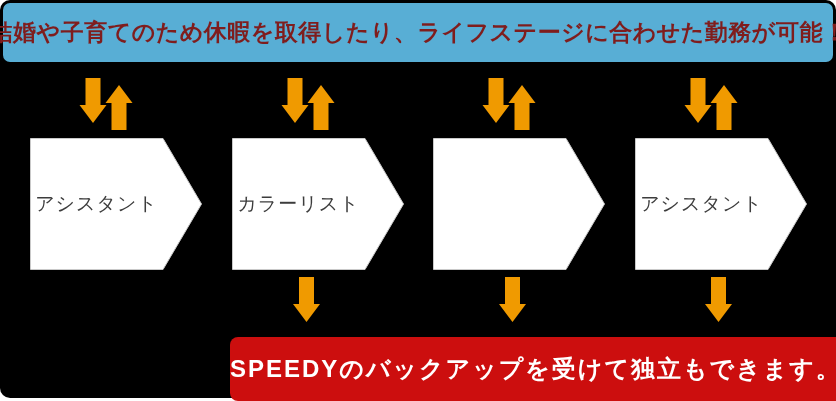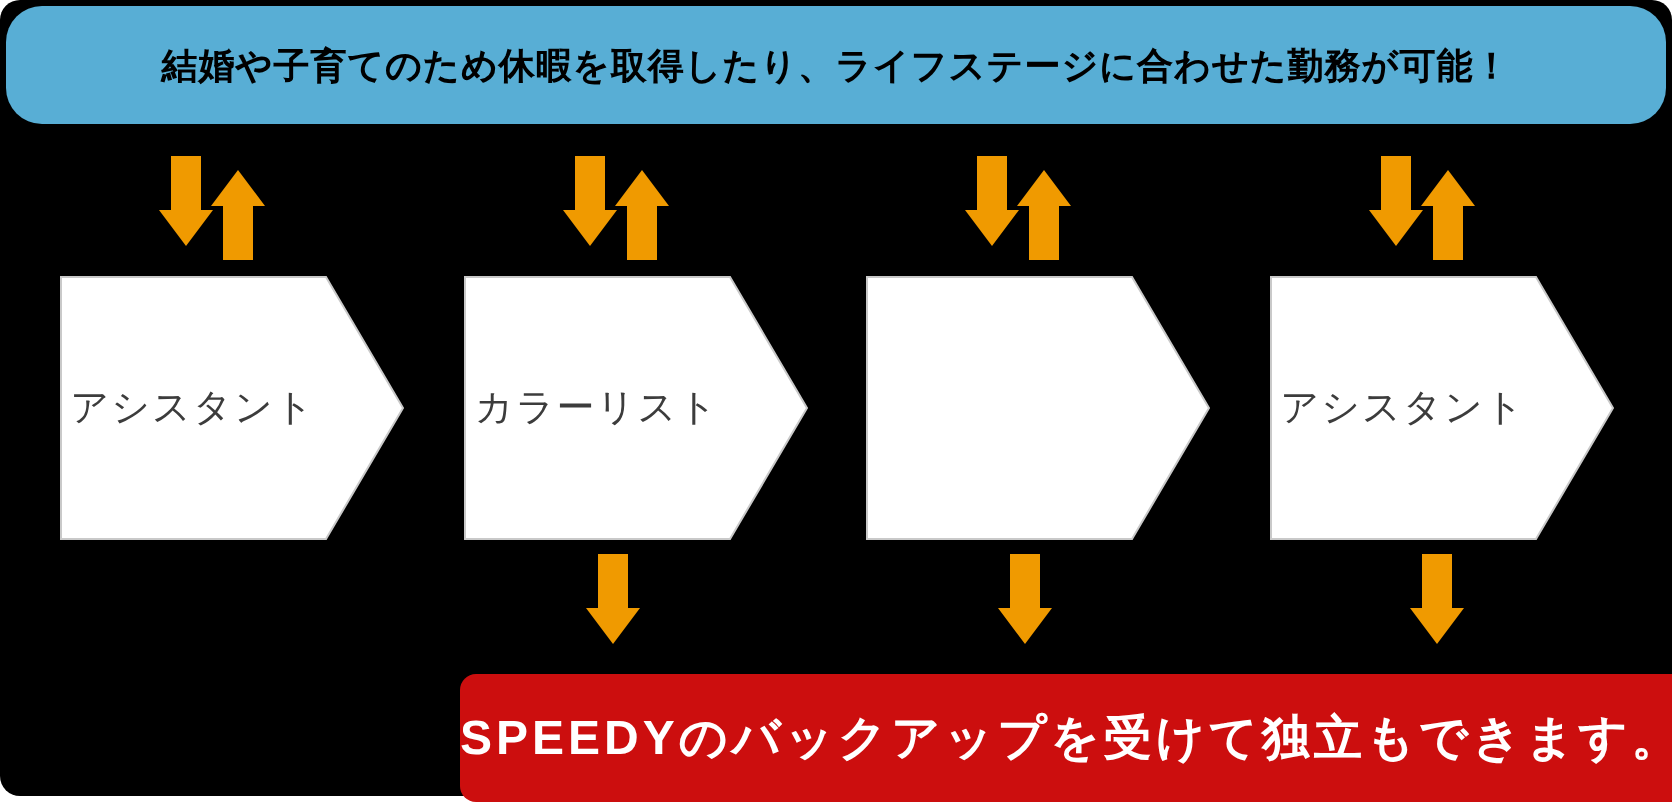--- a/index.html
+++ b/index.html
@@ -9,23 +9,23 @@
     background:#ffffff;
   }
   .card{
     position:absolute;left:0;right:0;top:0;bottom:3px;
     background:var(--card-black,#000);
     border-radius:10px;
   }
   .banner-top{
     position:absolute;left:3px;right:3px;top:3px;height:59px;
     background:var(--banner-blue,#58aed5);
-    border-radius:18px;
+    border-radius:7px;
     display:flex;align-items:center;justify-content:center;
-    color:#000000;font-size:18px;font-weight:bold;letter-spacing:0.5px;
+    color:#7f1d1d;font-size:23px;font-weight:bold;letter-spacing:0.5px;
     white-space:nowrap;
   }
   .step{position:absolute;top:78px;width:172px;height:192px;}
   .step.s0{left:30px;padding-left:14px;}
   .step.s1{left:232px;padding-left:19px;}
   .step.s2{left:433px;}
   .step.s3{left:635px;}
   .updown{position:absolute;left:45px;top:0;width:60px;height:52px;}
   .updown polygon{fill:var(--arrow-orange,#f09a00);}
   .chevron{position:absolute;left:0;top:60px;width:172px;height:132px;}

